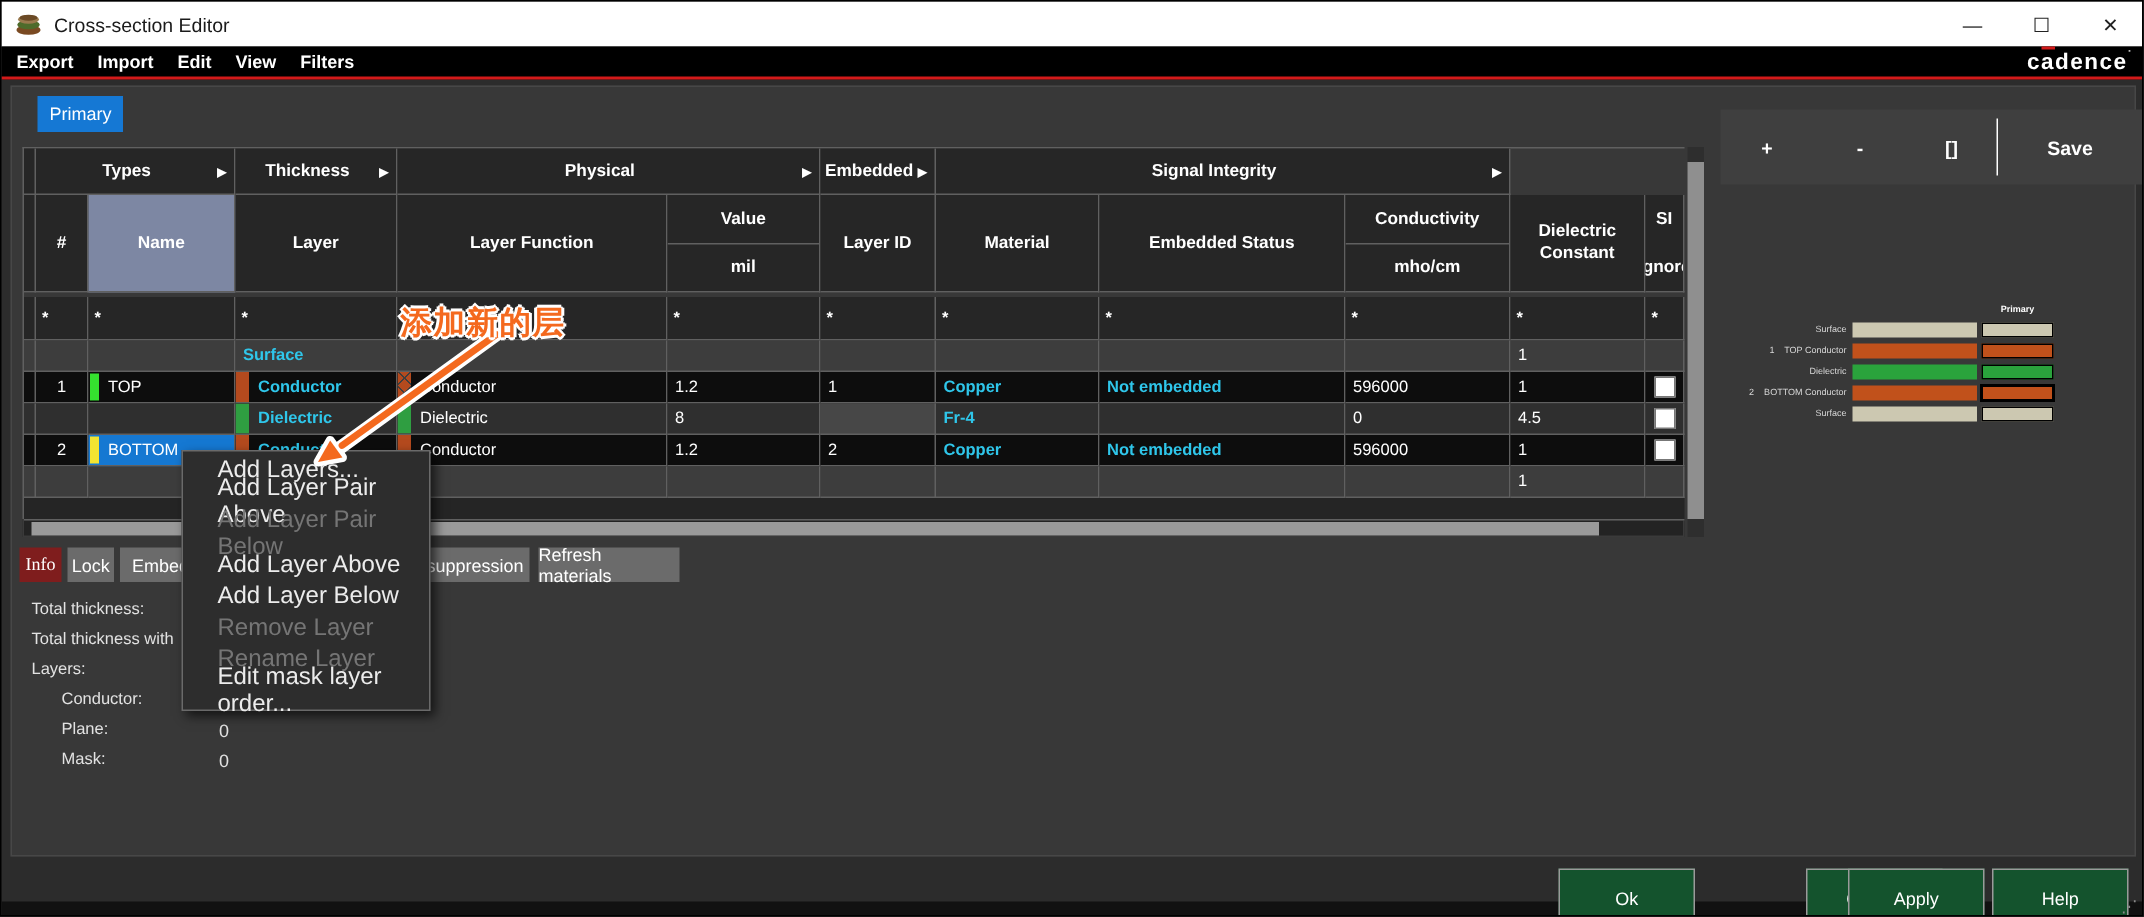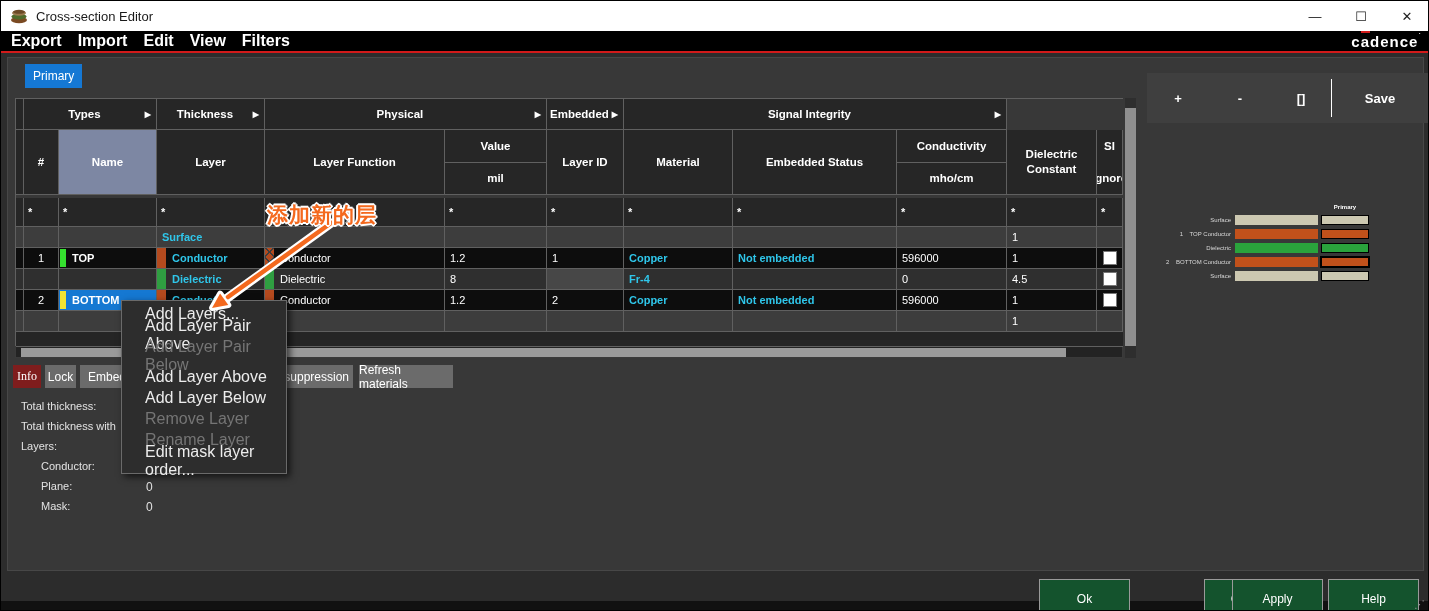--- a/index.html
+++ b/index.html
@@ -8,21 +8,21 @@
 
   
   .titlebar { position:absolute; left:0; top:0; width:1429px; height:30px; background:#ffffff; display:flex; align-items:center; }
   .app-icon { width:18px; height:18px; margin-left:9px; }
   .title-text { margin-left:8px; font-size:13px; color:#1a1a1a; }
   .win-controls { position:absolute; right:0; top:0; height:30px; display:flex; }
   .win-btn { width:46px; height:30px; display:flex; align-items:center; justify-content:center; font-size:13px; color:#222; }
 
   
   .menubar { position:absolute; left:0; top:30px; width:1429px; height:22px; background:#000; display:flex; align-items:center; border-bottom:2px solid #d21a1a; }
-  .menu-item { color:#fff; font-size:16px; font-weight:bold; margin-left:16px; }
+  .menu-item { color:#fff; font-size:12px; font-weight:bold; margin-left:16px; }
   .menu-item:first-child { margin-left:10px; }
   .brand { position:absolute; right:8px; top:1px; color:#fff; font-size:15px; font-weight:bold; letter-spacing:1px; }
   .brand .macron { border-top:2px solid #d21a1a; }
   .brand .tick { font-size:8px; vertical-align:top; }
 
   
   .panel { position:absolute; left:6px; top:56px; width:1417px; height:514px; background:#383838; border:1px solid #474747; }
 
   .primary-tab { position:absolute; left:24px; top:63px; height:24px; padding:0 8px; background:#1578d4; color:#fff; font-size:12px; display:flex; align-items:center; }
 
@@ -47,21 +47,21 @@
   .r2  { top:170px; height:21px; }
   .r3  { top:191px; height:21px; }
   .rs2 { top:212px; height:21px; }
   .rempty { top:233px; height:15px; }
   .rf .c { background:#262626; padding-left:4px; font-weight:bold; }
   .srow .c { background:#3d3d3d; }
   .drow .c { background:#0d0d0d; }
   .mrow .c { background:#2f2f2f; }
   .rempty .c { background:#252525; }
   .cyan { color:#2fc6ea; font-weight:bold; }
-  .bold { font-weight:bold; }
+  .bold { font-weight:normal; }
   .num { justify-content:center; }
   .pl { padding-left:5px; }
   .chip-n { width:6px; align-self:stretch; margin:1px 6px 1px 1px; flex:none; }
   .chip-l { width:9px; align-self:stretch; margin-right:6px; flex:none; }
   .green { background:#35e02f; } .yellow { background:#f2e431; }
   .orange { background:#b44a1e; } .dgreen { background:#2f9e41; }
   .hatch { background:
       repeating-linear-gradient(45deg, #3e3e3e 0 1px, transparent 1px 7px),
       repeating-linear-gradient(-45deg, #3e3e3e 0 1px, transparent 1px 7px), #141414; }
   .sel { background:#1578d2 !important; }

